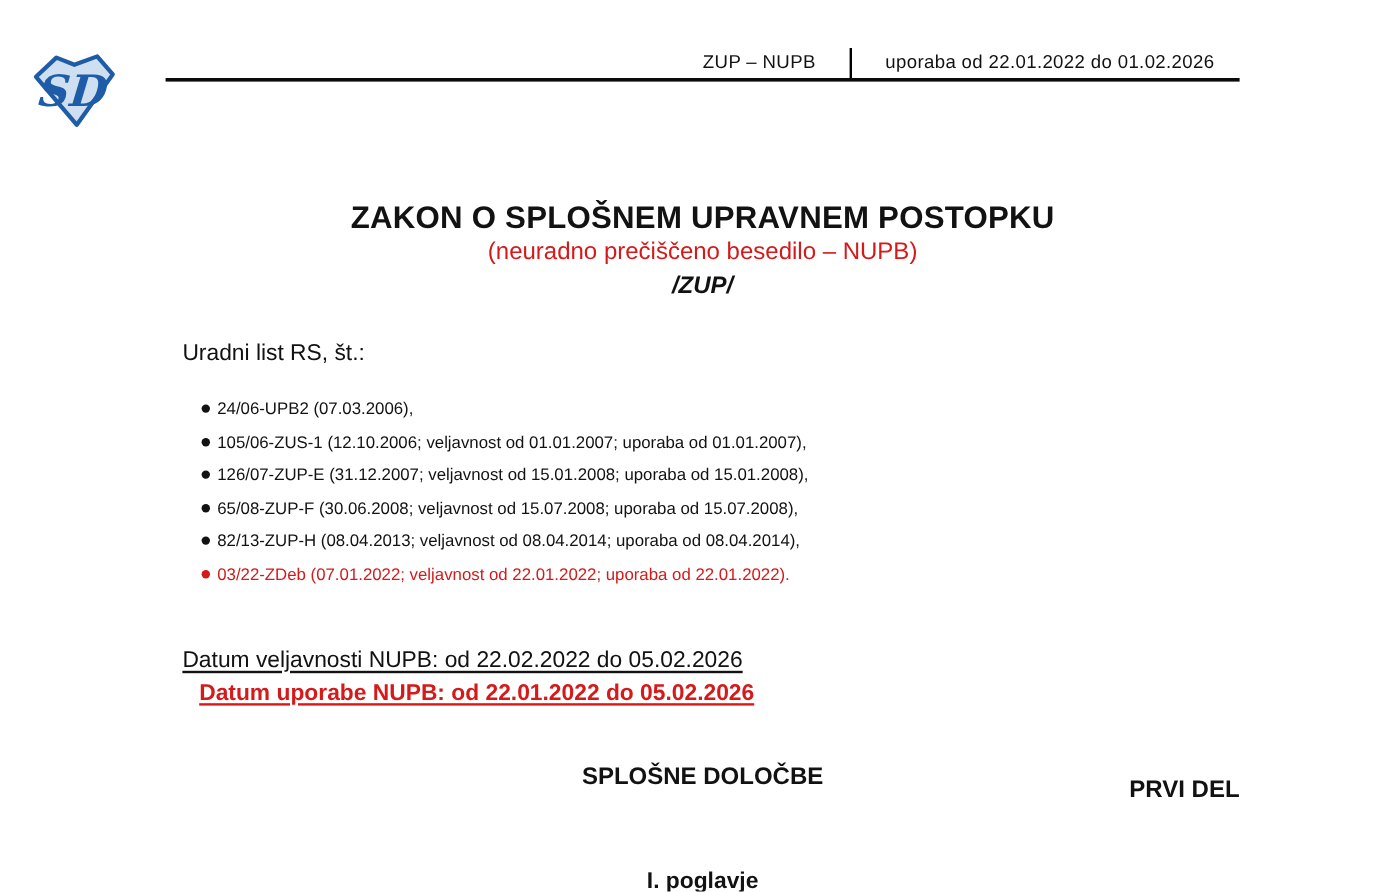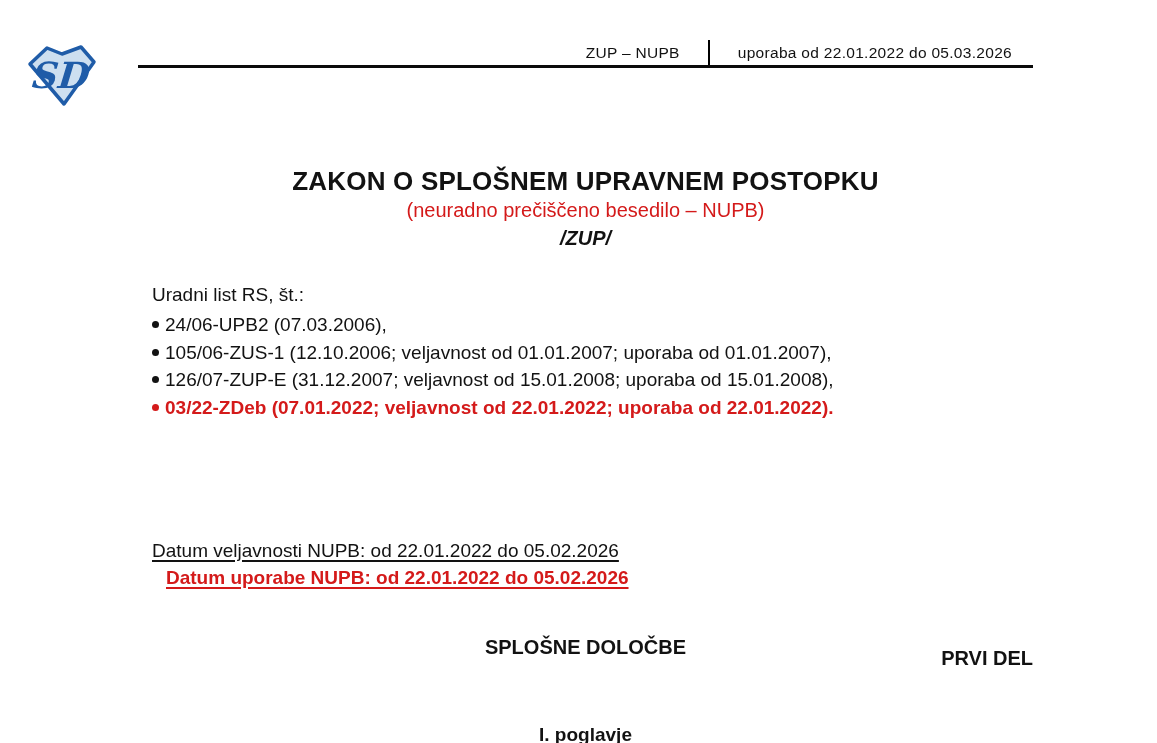--- a/index.html
+++ b/index.html
@@ -28,29 +28,29 @@
   
   .center-band{left:138px;width:895px;text-align:center;white-space:nowrap;}
 
   .doc-title{top:166px;font-size:26px;font-weight:bold;letter-spacing:.2px;}
   .doc-subtitle{top:199px;font-size:20px;font-weight:normal;color:var(--red);}
   .doc-abbr{top:227px;font-size:20px;font-weight:bold;font-style:italic;}
 
   
   .gazette-heading{left:152px;top:284px;font-size:19px;}
   .gazette-list{
-    left:152px;top:311px;margin:0;padding:0;list-style:none;
-    font-size:19px;line-height:27.6px;white-space:nowrap;
+    left:152px;top:311px;margin:16px;padding:0;list-style:none;
+    font-size:14px;line-height:27.6px;white-space:nowrap;
   }
   .gazette-list li{position:relative;padding-left:13px;}
   .gazette-list li::before{
     content:"";position:absolute;left:0;top:10px;width:7px;height:7px;border-radius:50%;
     background:currentColor;
   }
-  .gazette-list li[data-red="true"]{color:var(--red);font-weight:bold;}
+  .gazette-list li[data-red="true"]{color:var(--red);}
 
   
   .valid-line{
     left:152px;top:540px;font-size:19px;white-space:nowrap;
     text-decoration:underline;text-decoration-thickness:2px;text-underline-offset:3px;
   }
   .usage-line{
     left:152px;top:567px;font-size:19px;font-weight:bold;color:var(--red);white-space:nowrap;
     text-decoration:underline;text-decoration-thickness:2px;text-underline-offset:3px;margin-left:14px;
   }
@@ -66,34 +66,36 @@
 <span class="abs logo">
   <svg width="72" height="64" viewBox="0 0 72 64">
     <path d="M4 21 L21 5 L36 11 L55 4 L68 19 L38 61 Z" fill="var(--logo-fill)" stroke="var(--logo-blue)" stroke-width="3.5" stroke-linejoin="round"></path>
     <text x="10" y="45" font-family="'DejaVu Serif', serif" font-style="italic" font-weight="bold" font-size="36" fill="var(--logo-blue)" transform="skewX(-6)">SD</text>
   </svg>
 </span>
 
 <div class="abs header-meta">
   <span>ZUP – NUPB</span>
   <span class="vbar"></span>
-  <span>uporaba od 22.01.2022 do 05.03.2026</span>
+  <span>uporaba od 22.01.2022 do 01.02.2026</span>
 </div>
 <div class="abs header-rule"></div>
 
 <div class="abs center-band doc-title">ZAKON O SPLOŠNEM UPRAVNEM POSTOPKU</div>
 <div class="abs center-band doc-subtitle">(neuradno prečiščeno besedilo – NUPB)</div>
 <div class="abs center-band doc-abbr">/ZUP/</div>
 
 <div class="abs gazette-heading">Uradni list RS, št.:</div>
 <ul class="abs gazette-list">
   <li data-red="false">24/06-UPB2 (07.03.2006),</li>
   <li data-red="false">105/06-ZUS-1 (12.10.2006; veljavnost od 01.01.2007; uporaba od 01.01.2007),</li>
   <li data-red="false">126/07-ZUP-E (31.12.2007; veljavnost od 15.01.2008; uporaba od 15.01.2008),</li>
+  <li data-red="false">65/08-ZUP-F (30.06.2008; veljavnost od 15.07.2008; uporaba od 15.07.2008),</li>
+  <li data-red="false">82/13-ZUP-H (08.04.2013; veljavnost od 08.04.2014; uporaba od 08.04.2014),</li>
   <li data-red="true">03/22-ZDeb (07.01.2022; veljavnost od 22.01.2022; uporaba od 22.01.2022).</li>
 </ul>
 
-<div class="abs valid-line">Datum veljavnosti NUPB: od 22.01.2022 do 05.02.2026</div>
+<div class="abs valid-line">Datum veljavnosti NUPB: od 22.02.2022 do 05.02.2026</div>
 <div class="abs usage-line">Datum uporabe NUPB: od 22.01.2022 do 05.02.2026</div>
 
 <div class="abs center-band part-label">PRVI DEL</div>
 <div class="abs center-band part-title">SPLOŠNE DOLOČBE</div>
 <div class="abs center-band chapter-label">I. poglavje</div>
 
 </body></html>

